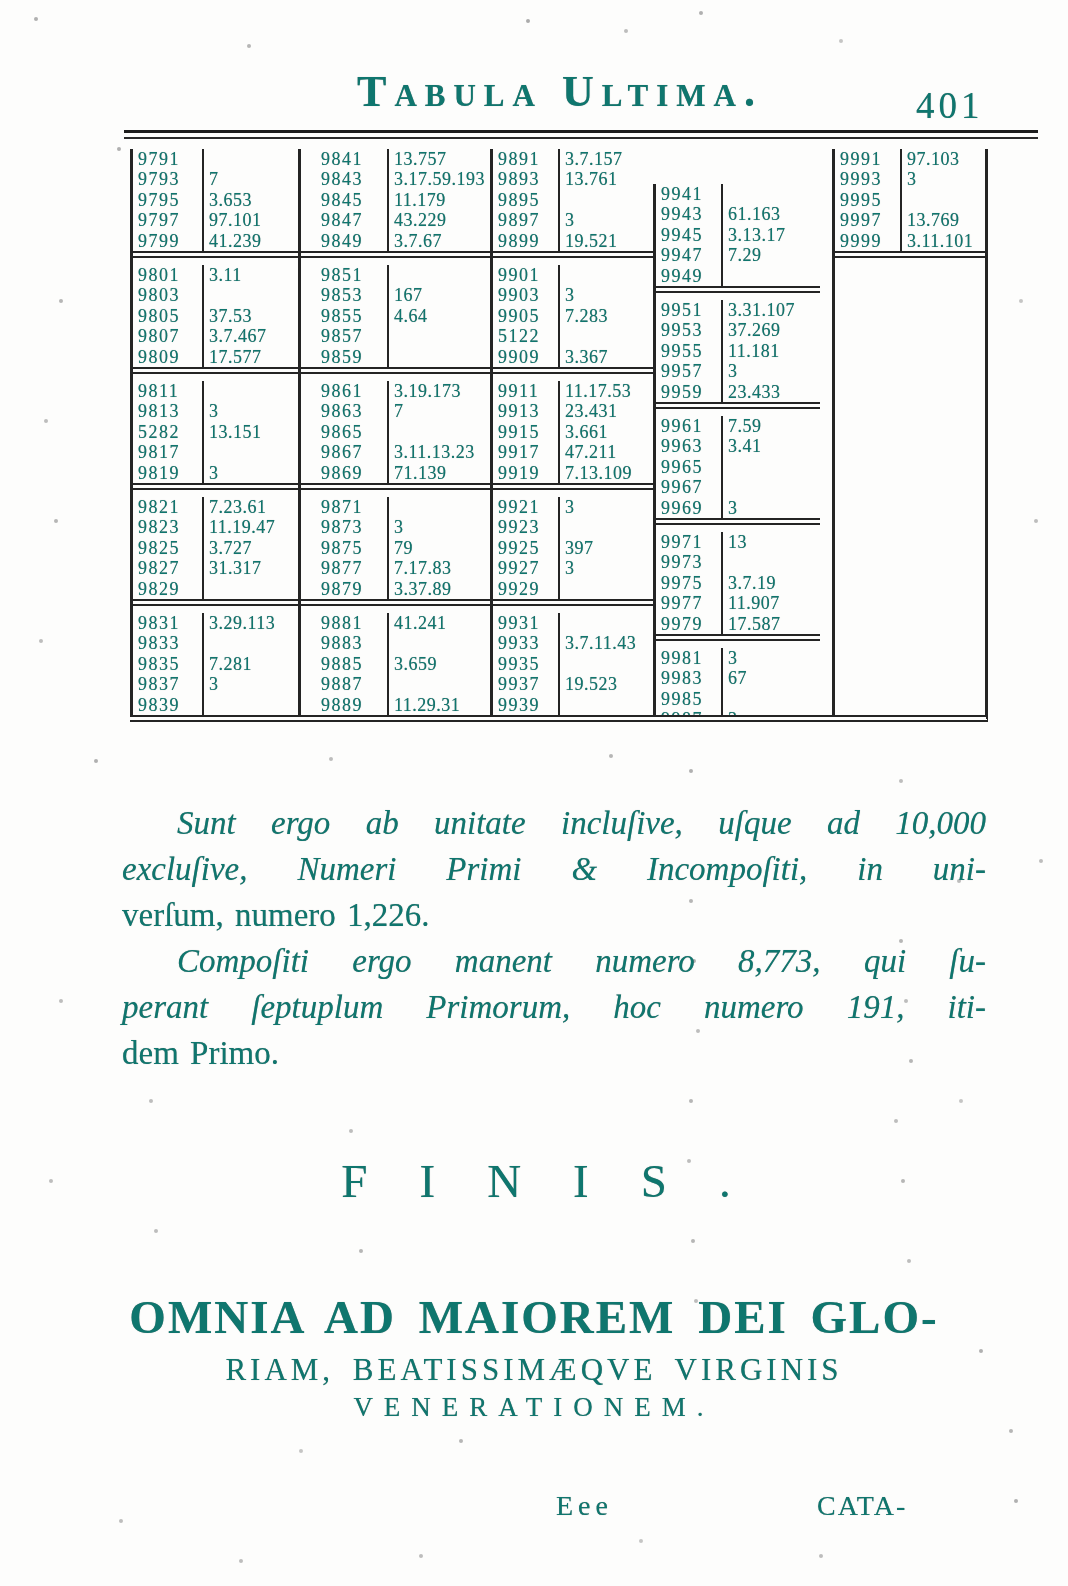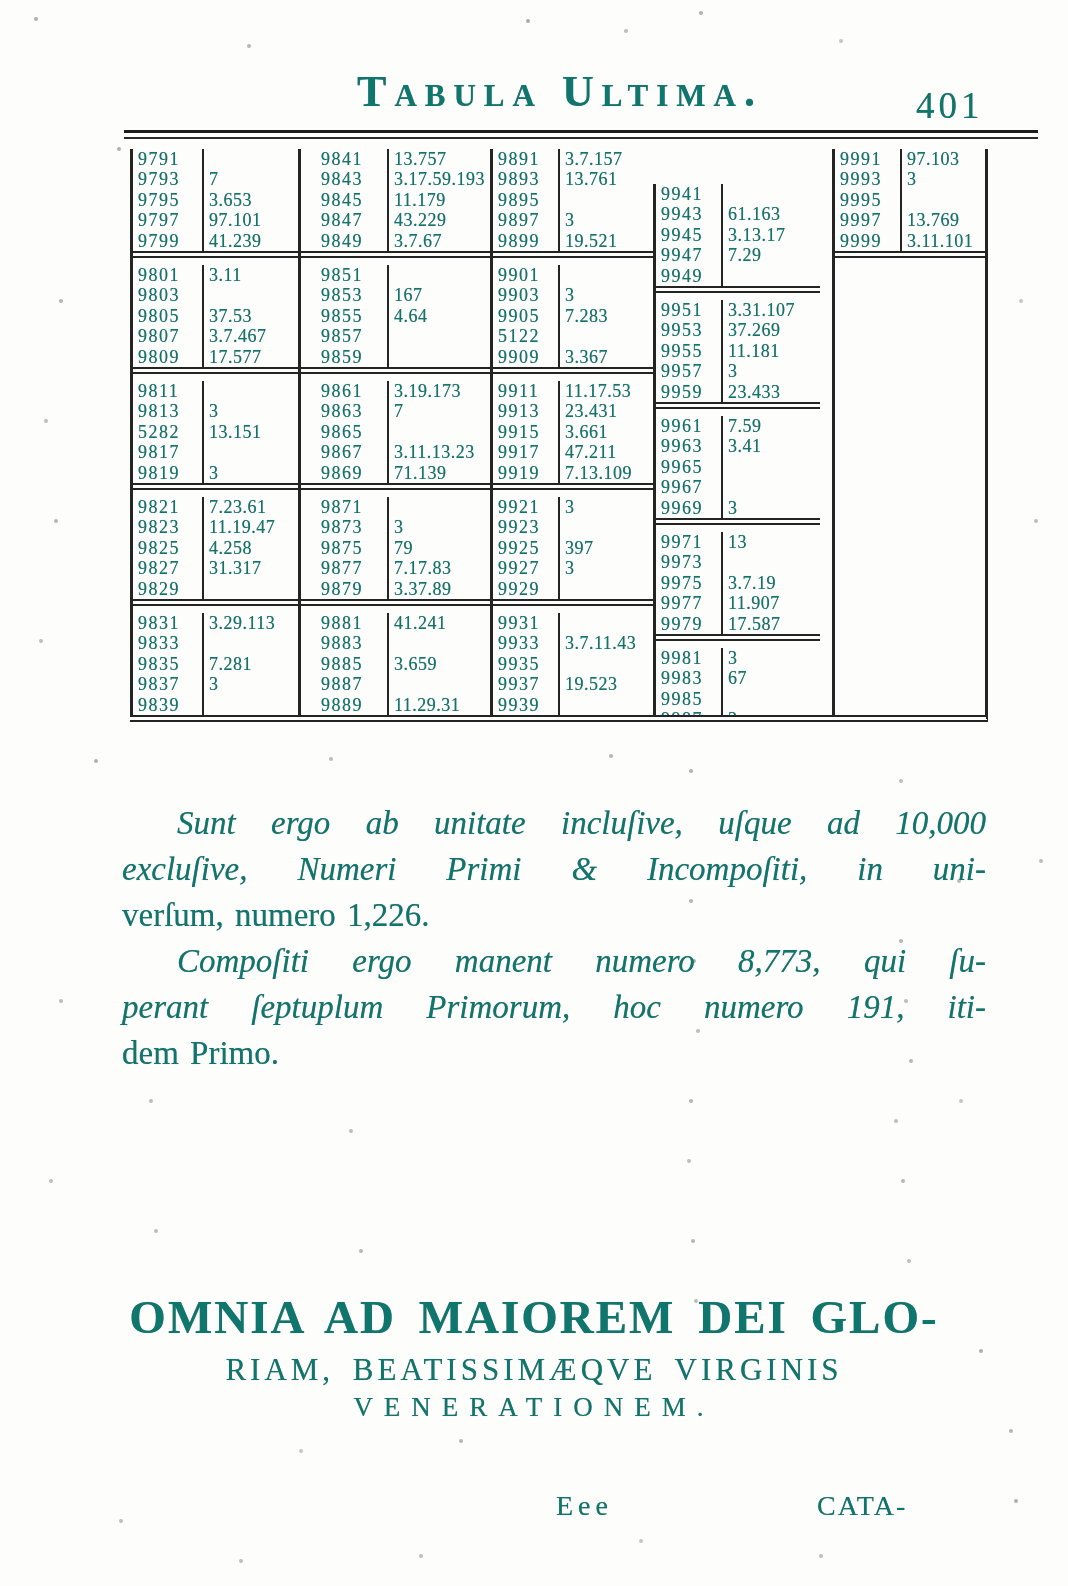--- a/index.html
+++ b/index.html
@@ -174,21 +174,21 @@
           <div class="trow">
             <span class="tnum">9821</span>
             <span class="tfac">7.23.61</span>
           </div>
           <div class="trow">
             <span class="tnum">9823</span>
             <span class="tfac">11.19.47</span>
           </div>
           <div class="trow">
             <span class="tnum">9825</span>
-            <span class="tfac">4.258</span>
+            <span class="tfac">3.727</span>
           </div>
           <div class="trow">
             <span class="tnum">9827</span>
             <span class="tfac">31.317</span>
           </div>
           <div class="trow">
             <span class="tnum">9829</span>
             <span class="tfac"></span>
           </div>
         </div>
@@ -583,20 +583,21 @@
 
   <div class="paras">
     <div class="pline first full">Sunt ergo ab unitate incluſive, uſque ad 10,000</div>
     <div class="pline full">excluſive, Numeri Primi &amp; Incompoſiti, in uni-</div>
     <div class="pline">verſum, numero 1,226.</div>
     <div class="pline first full">Compoſiti ergo manent numero 8,773, qui ſu-</div>
     <div class="pline full">perant ſeptuplum Primorum, hoc numero 191, iti-</div>
     <div class="pline">dem Primo.</div>
   </div>
 
+  <div class="finis">FINIS.</div>
 
   <div class="ded1">OMNIA AD MAIOREM DEI GLO-</div>
   <div class="ded2">RIAM, BEATISSIMÆQVE VIRGINIS</div>
   <div class="ded3">VENERATIONEM.</div>
 
   <div class="sig">Eee</div>
   <div class="catch">CATA-</div>
 
 </div>
 

